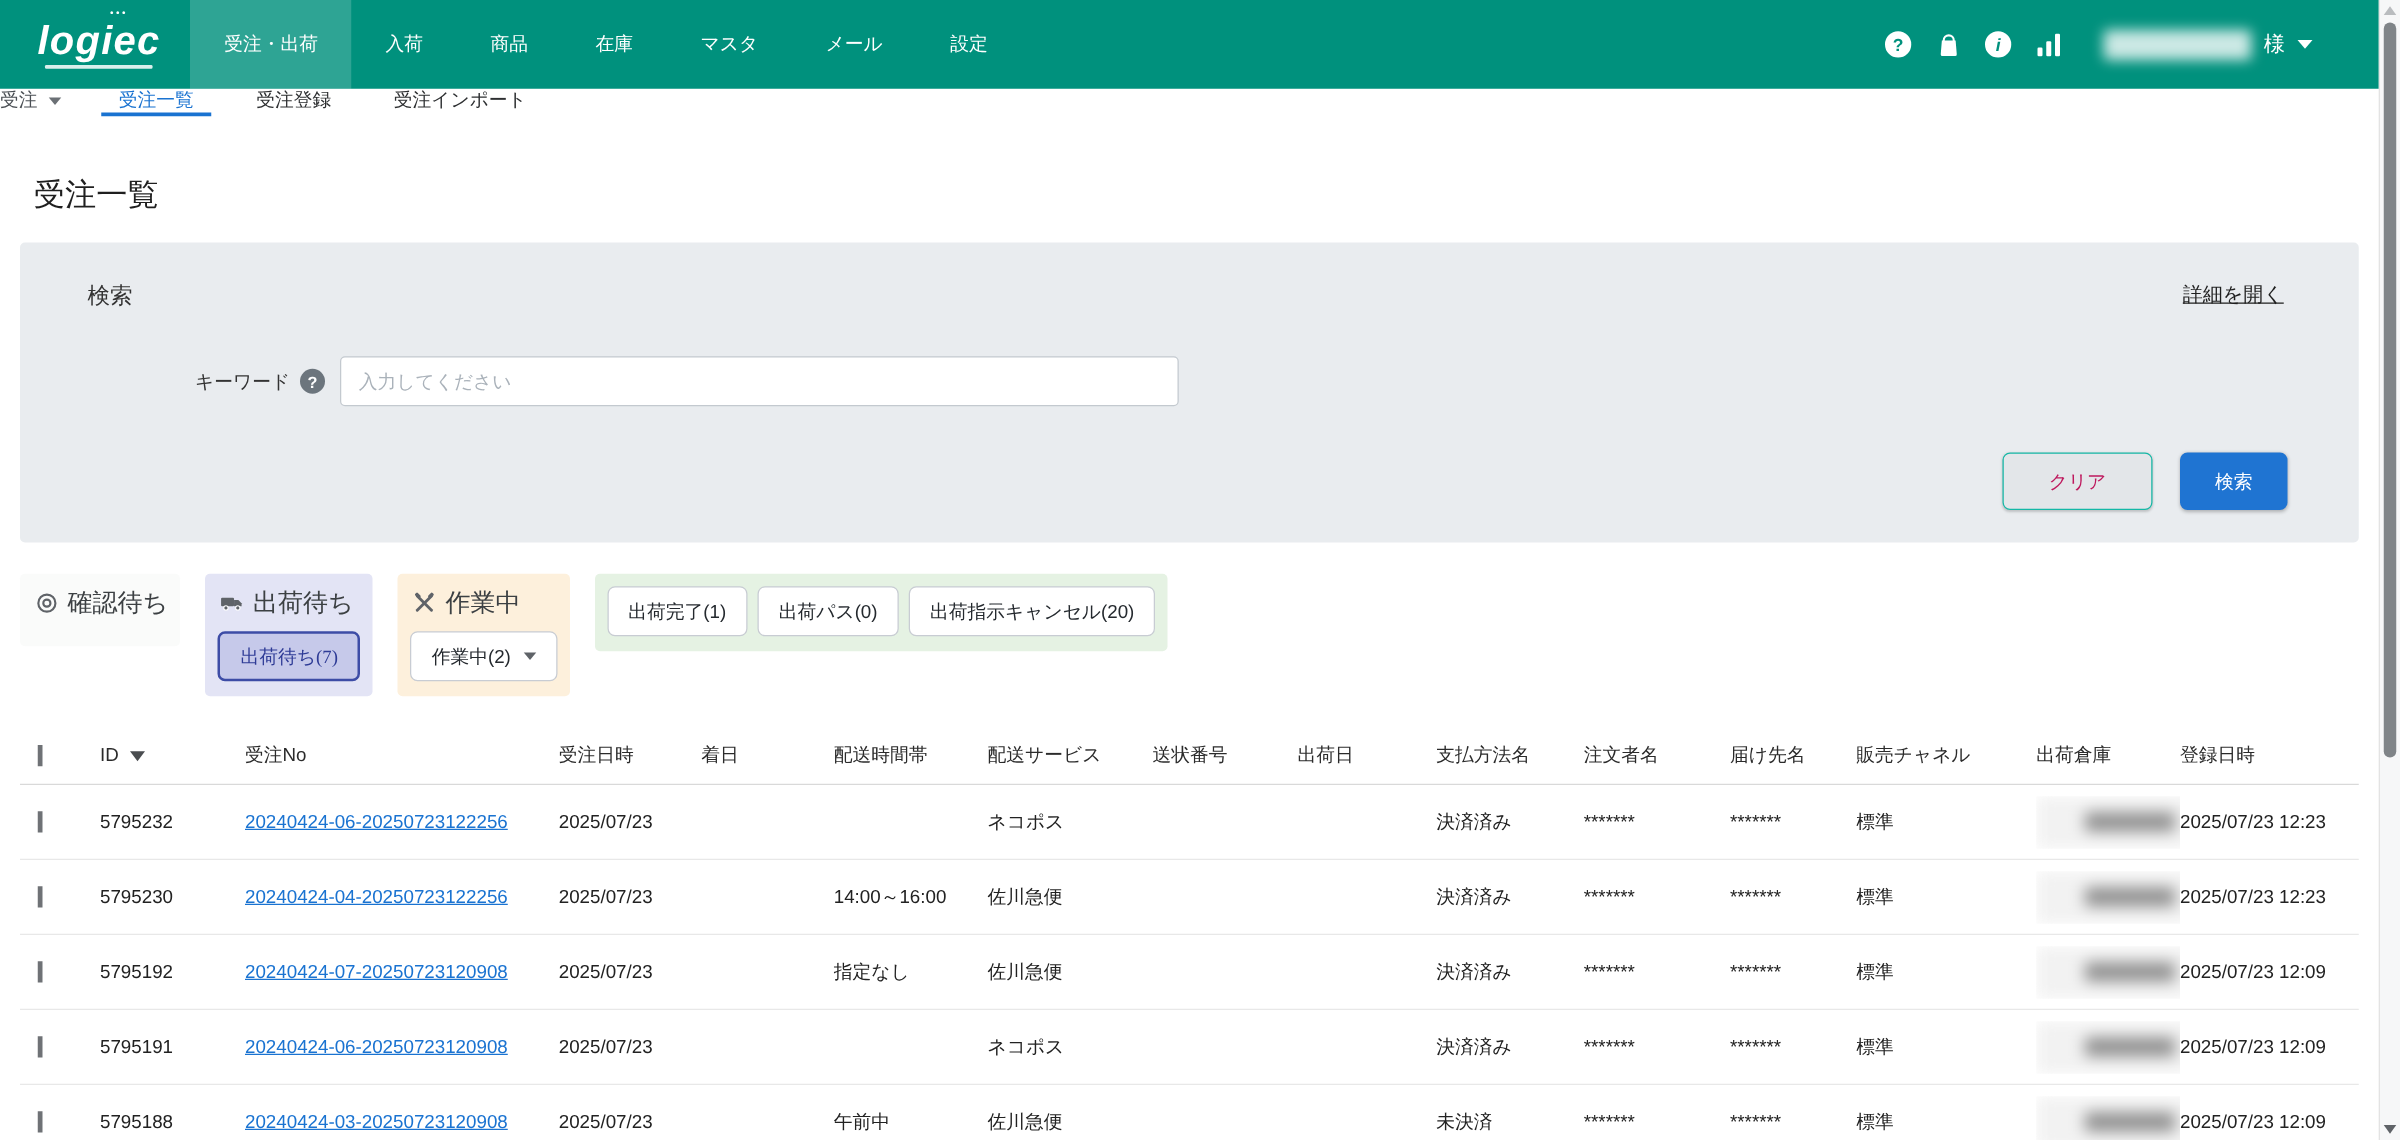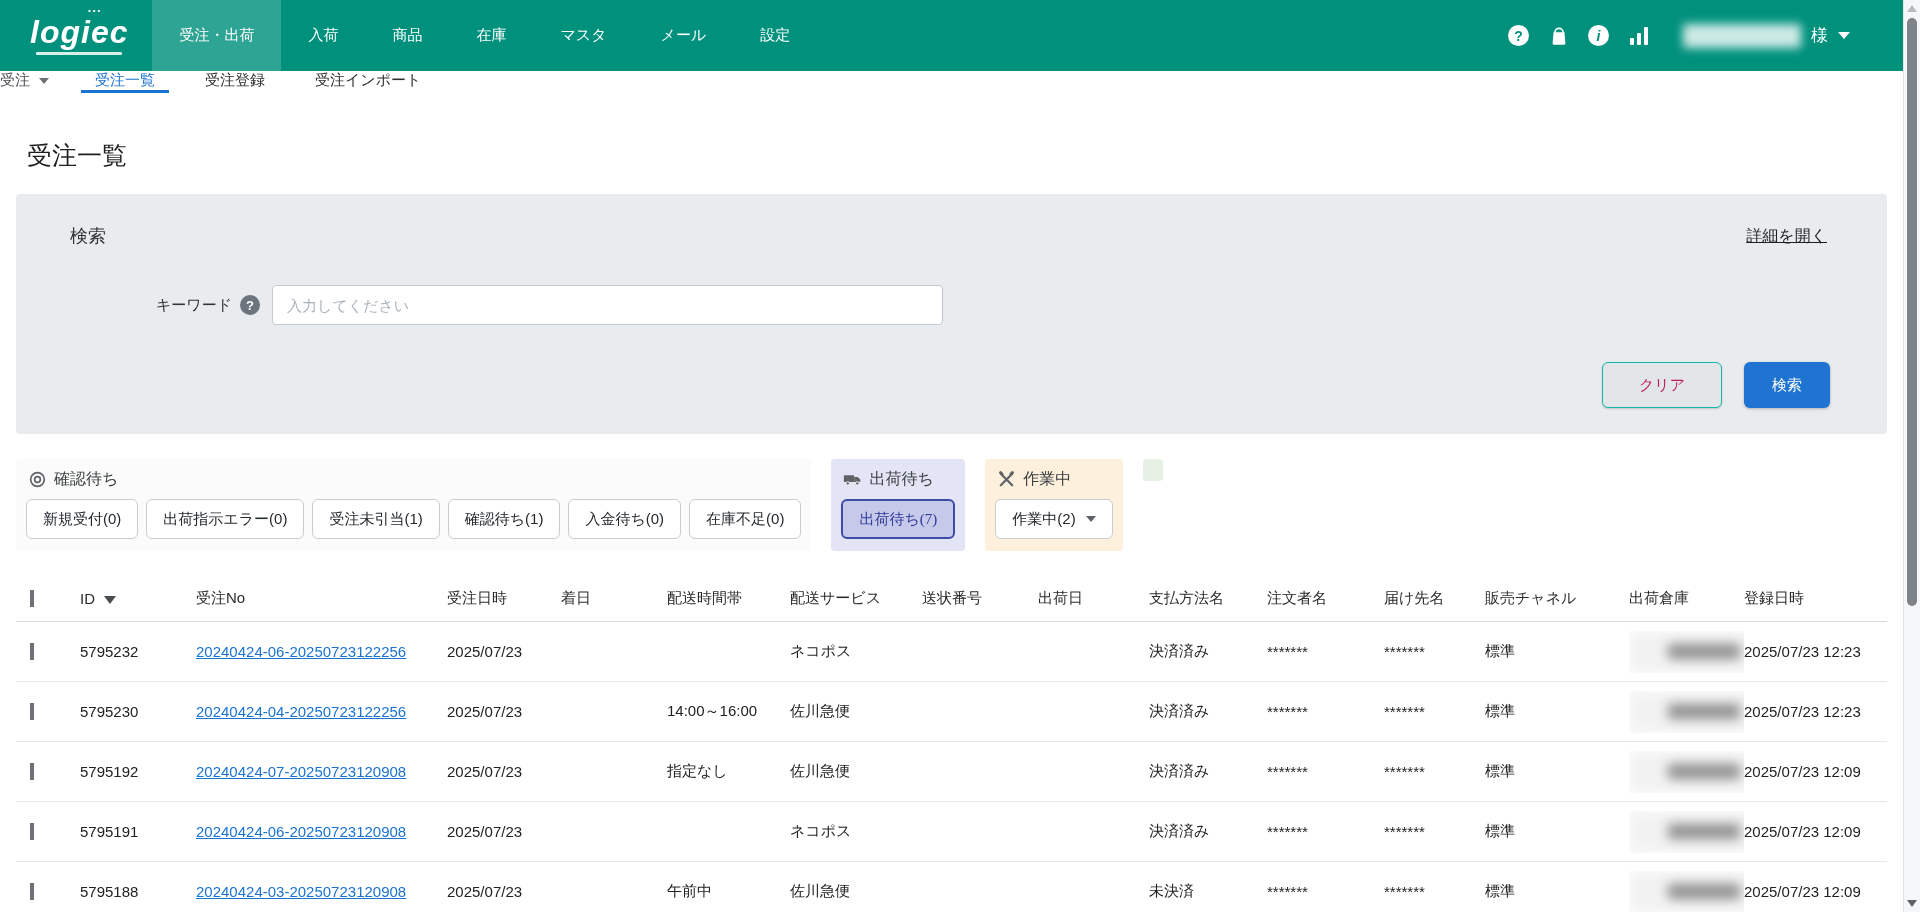--- a/index.html
+++ b/index.html
@@ -52,21 +52,21 @@
   .kw-input { margin-left:12px; width:671px; height:40px; border:1px solid #c3c9cf; border-radius:4px; padding:0 14px; font-size:15px; background:#fff; color:#333; font-family:inherit; }
   .kw-input::placeholder { color:#aab2ba; }
   .sp-actions { position:absolute; right:57px; bottom:26px; display:flex; gap:22px; }
   .btn { height:46px; border-radius:6px; font-size:15px; cursor:pointer; font-family:inherit; display:flex; align-items:center; justify-content:center; }
   .btn-clear { width:120px; background:#e3e6e9; border:1px solid #14b8a6; color:#be185d; box-shadow:0 1px 2px rgba(0,0,0,.18); }
   .btn-search { width:86px; background:#1f74d2; border:none; color:#fff; box-shadow:0 1px 3px rgba(0,0,0,.25); }
 
   
   .filters { display:flex; align-items:flex-start; gap:20px; margin:25px 0 0 16px; }
   .fgroup { border-radius:4px; padding:10px 10px 12px 10px; }
-  .fg-label { display:flex; align-items:center; gap:7px; font-size:16px; color:#3c4043; margin-bottom:9px; padding-left:2px; }
+  .fg-label { display:flex; align-items:center; gap:7px; font-size:20px; color:#3c4043; margin-bottom:9px; padding-left:2px; }
   .fg-icon { width:19px; height:19px; display:flex; align-items:center; justify-content:center; }
   .fg-icon svg { width:19px; height:19px; }
   .fg-chips { display:flex; gap:8px; }
   .chip { height:40px; padding:0 16px; background:#fff; border:1px solid #c8ccd3; border-radius:6px; font-size:15px; color:#24292e; cursor:pointer; display:flex; align-items:center; gap:10px; white-space:nowrap; font-family:inherit; }
   .chip.selected { background:#c6c9ea; border:2px solid #3d4ca6; color:#2e3b96;font-family:Liberation Serif, serif; }
   .chip-caret { width:0; height:0; border-left:5px solid transparent; border-right:5px solid transparent; border-top:6px solid #5f6368; }
 
   
   .order-table { margin:25px 0 0 16px; width:1871px; --cols:50px 116px 251px 114px 106px 123px 132px 116px 111px 118px 117px 101px 144px 115px 1fr; }
   .thead, .trow { display:grid; grid-template-columns:var(--cols); align-items:center; padding-left:14px; }
@@ -160,40 +160,20 @@
     <div class="fgroup" style="background: rgb(250, 251, 250);">
       <div class="fg-label">
         <span class="fg-icon">
           <svg viewBox="0 0 20 20">
             <circle cx="10" cy="10" r="7.2" fill="none" stroke="#5f6368" stroke-width="1.8"></circle>
             <circle cx="10" cy="10" r="3" fill="none" stroke="#5f6368" stroke-width="1.8"></circle>
           </svg>
         </span>
         <span>確認待ち</span>
       </div>
-      <div class="fg-chips">
-        <button class="chip">
-          <span>新規受付(0)</span>
-        </button>
-        <button class="chip">
-          <span>出荷指示エラー(0)</span>
-        </button>
-        <button class="chip">
-          <span>受注未引当(1)</span>
-        </button>
-        <button class="chip">
-          <span>確認待ち(1)</span>
-        </button>
-        <button class="chip">
-          <span>入金待ち(0)</span>
-        </button>
-        <button class="chip">
-          <span>在庫不足(0)</span>
-        </button>
-      </div>
     </div>
     <div class="fgroup" style="background: rgb(227, 228, 245);">
       <div class="fg-label">
         <span class="fg-icon">
           <svg viewBox="0 0 22 18">
             <rect x="1" y="4" width="12" height="8" rx="1" fill="#5f6368"></rect>
             <path d="M13 6h4l3 3v3h-7z" fill="#5f6368"></path>
             <circle cx="5.5" cy="13.5" r="2" fill="#5f6368" stroke="#fff"></circle>
             <circle cx="16.5" cy="13.5" r="2" fill="#5f6368" stroke="#fff"></circle>
           </svg>
@@ -221,20 +201,31 @@
         <span>作業中</span>
       </div>
       <div class="fg-chips">
         <button class="chip">
           <span>作業中(2)</span>
           <span class="chip-caret"></span>
         </button>
       </div>
     </div>
     <div class="fgroup" style="background: rgb(229, 242, 227);">
+      <div class="fg-chips">
+        <button class="chip">
+          <span>出荷完了(1)</span>
+        </button>
+        <button class="chip">
+          <span>出荷パス(0)</span>
+        </button>
+        <button class="chip">
+          <span>出荷指示キャンセル(20)</span>
+        </button>
+      </div>
     </div>
   </div>
 
 <div class="order-table">
   <div class="thead">
       <div class="cell"><span class="checkbox"></span></div>
       <div class="cell">ID<span class="sort-caret"></span></div>
       <div class="cell">受注No</div>
       <div class="cell">受注日時</div>
       <div class="cell">着日</div>

